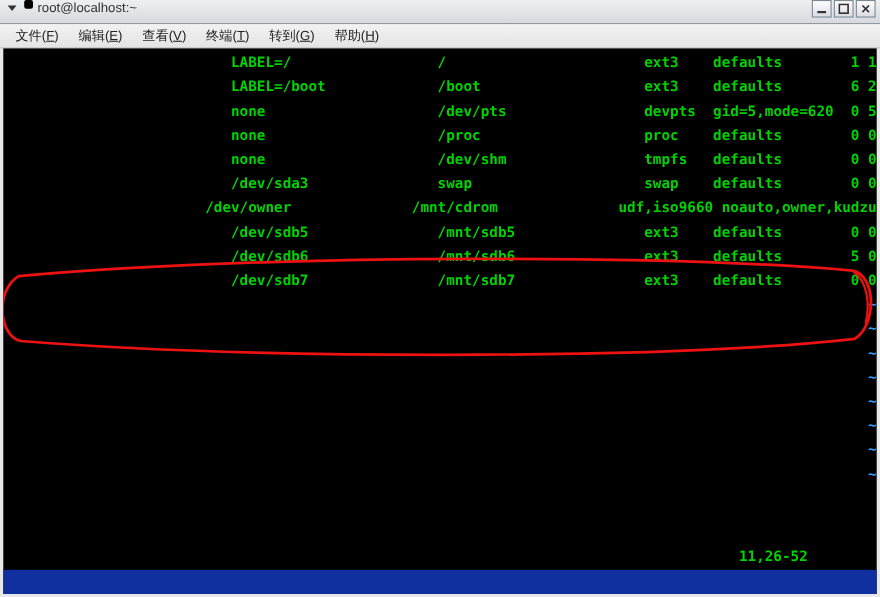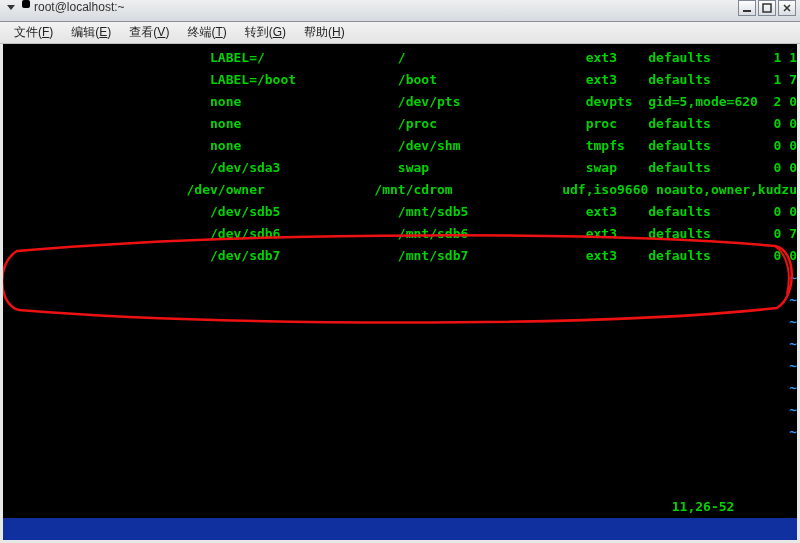--- a/index.html
+++ b/index.html
@@ -131,28 +131,28 @@
   <div class="menu-item"><span>文件(</span><u>F</u><span>)</span></div>
   <div class="menu-item"><span>编辑(</span><u>E</u><span>)</span></div>
   <div class="menu-item"><span>查看(</span><u>V</u><span>)</span></div>
   <div class="menu-item"><span>终端(</span><u>T</u><span>)</span></div>
   <div class="menu-item"><span>转到(</span><u>G</u><span>)</span></div>
   <div class="menu-item"><span>帮助(</span><u>H</u><span>)</span></div>
 </div>
 
 <div class="terminal">
   <div class="term-line">LABEL=/                 /                       ext3    defaults        1 1</div>
-  <div class="term-line">LABEL=/boot             /boot                   ext3    defaults        1 7</div>
-  <div class="term-line">none                    /dev/pts                devpts  gid=5,mode=620  2 0</div>
+  <div class="term-line">LABEL=/boot             /boot                   ext3    defaults        6 2</div>
+  <div class="term-line">none                    /dev/pts                devpts  gid=5,mode=620  0 5</div>
   <div class="term-line">none                    /proc                   proc    defaults        0 0</div>
   <div class="term-line">none                    /dev/shm                tmpfs   defaults        0 0</div>
   <div class="term-line">/dev/sda3               swap                    swap    defaults        0 0</div>
   <div class="term-line">/dev/owner              /mnt/cdrom              udf,iso9660 noauto,owner,kudzu</div>
   <div class="term-line">/dev/sdb5               /mnt/sdb5               ext3    defaults        0 0</div>
-  <div class="term-line">/dev/sdb6               /mnt/sdb6               ext3    defaults        0 7</div>
+  <div class="term-line">/dev/sdb6               /mnt/sdb6               ext3    defaults        5 0</div>
   <div class="term-line">/dev/sdb7               /mnt/sdb7               ext3    defaults        0 0</div>
   <div class="term-line tilde">~</div>
   <div class="term-line tilde">~</div>
   <div class="term-line tilde">~</div>
   <div class="term-line tilde">~</div>
   <div class="term-line tilde">~</div>
   <div class="term-line tilde">~</div>
   <div class="term-line tilde">~</div>
   <div class="term-line tilde">~</div>
 

